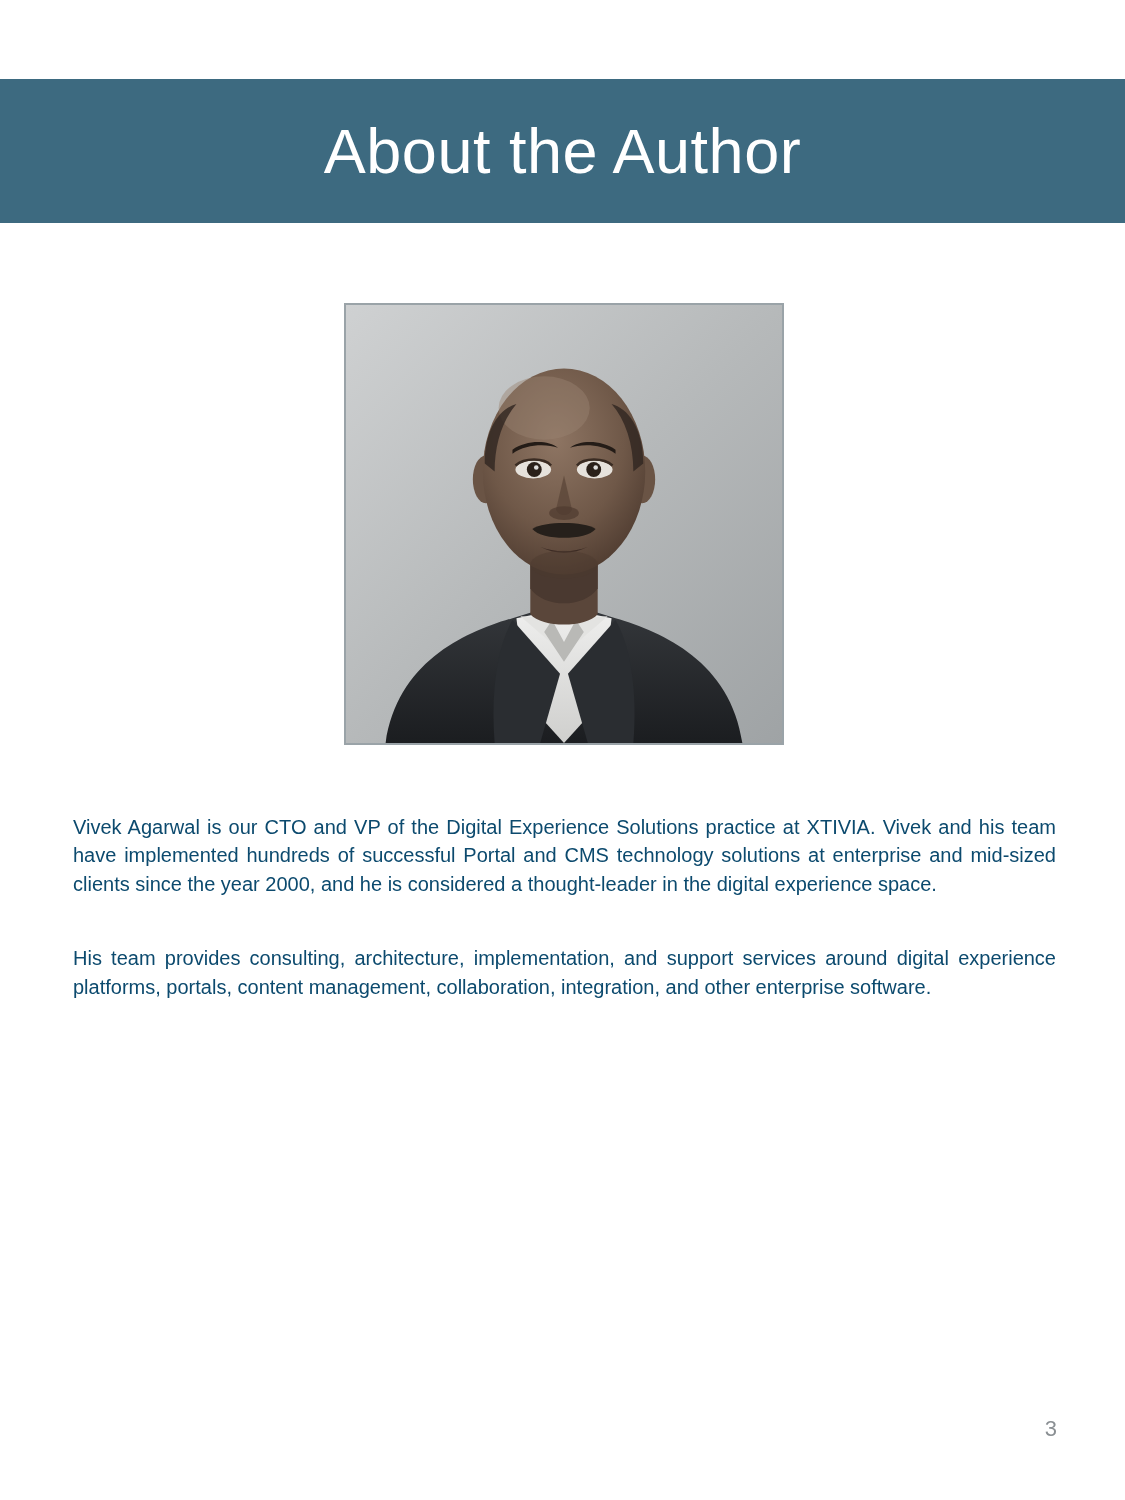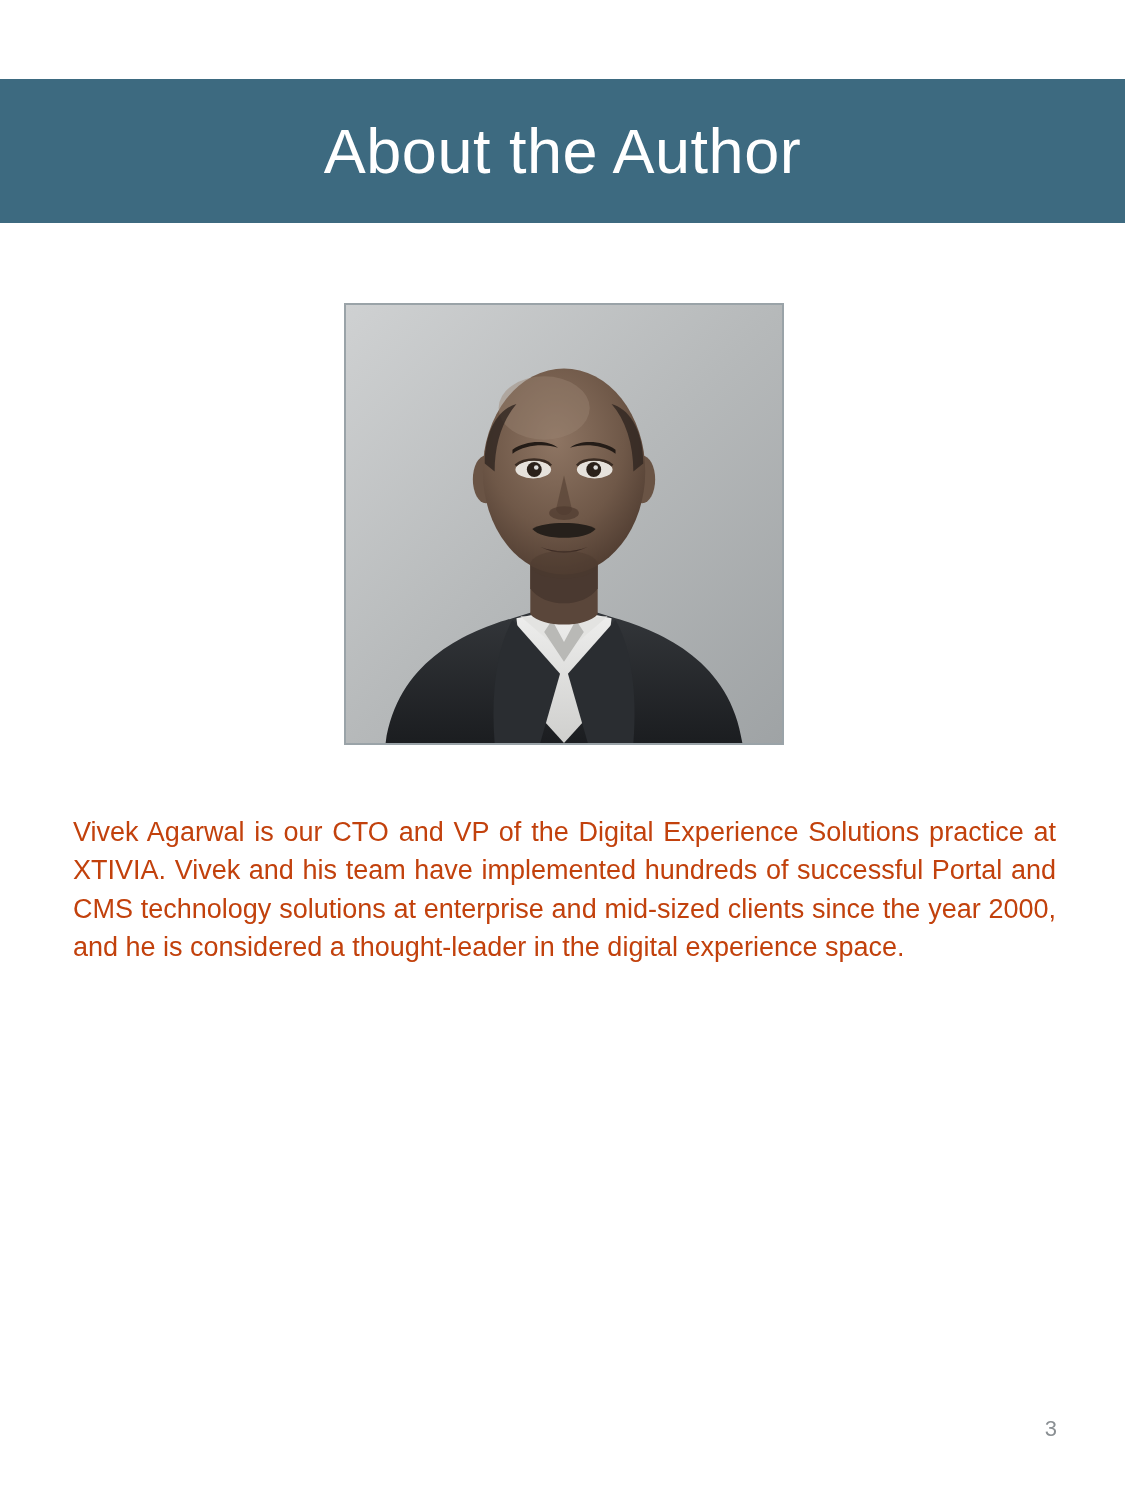--- a/index.html
+++ b/index.html
@@ -64,23 +64,23 @@
 
   
   .body-copy {
     position: absolute;
     left: 73px;
     top: 806px;
     width: 983px;
   }
   .para {
     margin: 0 0 46px 0;
-    font-size: 27px;
+    font-size: 20px;
     line-height: 1.42;
-    color: #c2410c;
+    color: #0c4a6e;
     text-align: justify;
     font-family: "Liberation Sans", sans-serif;
   }
   .para:last-child {
     margin-bottom: 0;
   }
 
   
   .page-number {
     position: absolute;
@@ -170,17 +170,18 @@
       <path d="M196 244 C 210 252, 230 252, 244 244 C 230 250, 210 250, 196 244 Z" fill="#3c2b24"></path>
 
       <ellipse cx="220" cy="262" rx="34" ry="14" fill="#4b392e" opacity="0.45"></ellipse>
 
       <rect x="0" y="0" width="440" height="442" fill="none"></rect>
     </svg>
   </div>
 
   <div class="body-copy">
     <p class="para">Vivek Agarwal is our CTO and VP of the Digital Experience Solutions practice at XTIVIA. Vivek and his team have implemented hundreds of successful Portal and CMS technology solutions at enterprise and mid-sized clients since the year 2000, and he is considered a thought-leader in the digital experience space.</p>
+    <p class="para">His team provides consulting, architecture, implementation, and support services around digital experience platforms, portals, content management, collaboration, integration, and other enterprise software.</p>
   </div>
 
   <div class="page-number">3</div>
 
 </div>
 
 </body></html>

